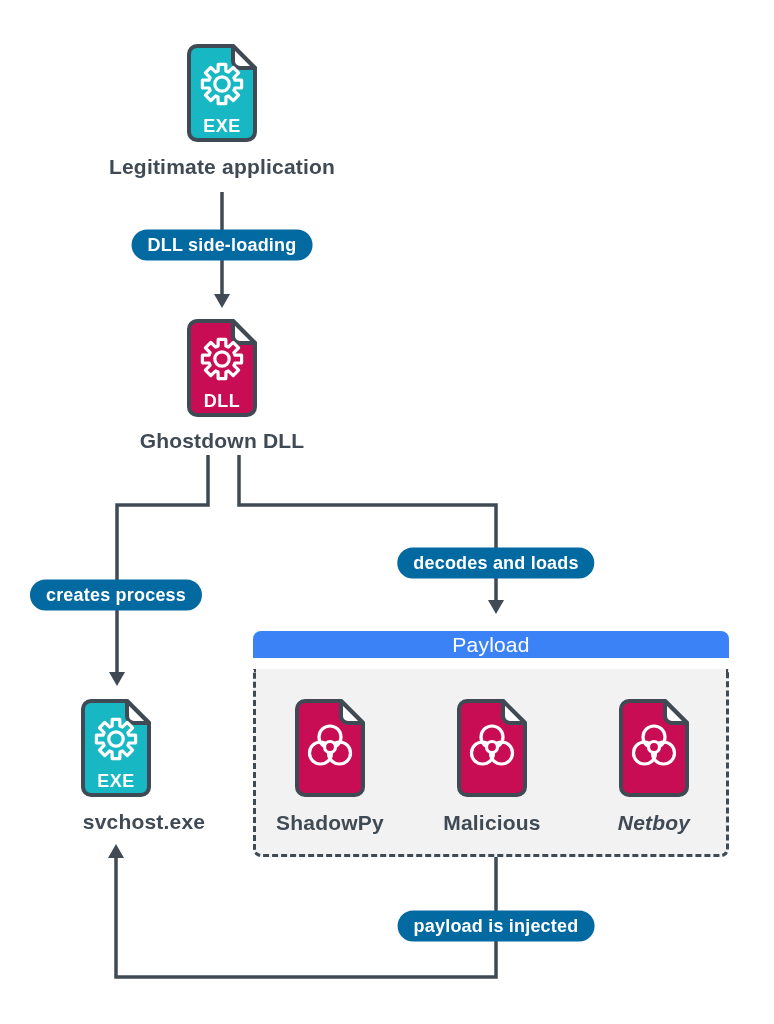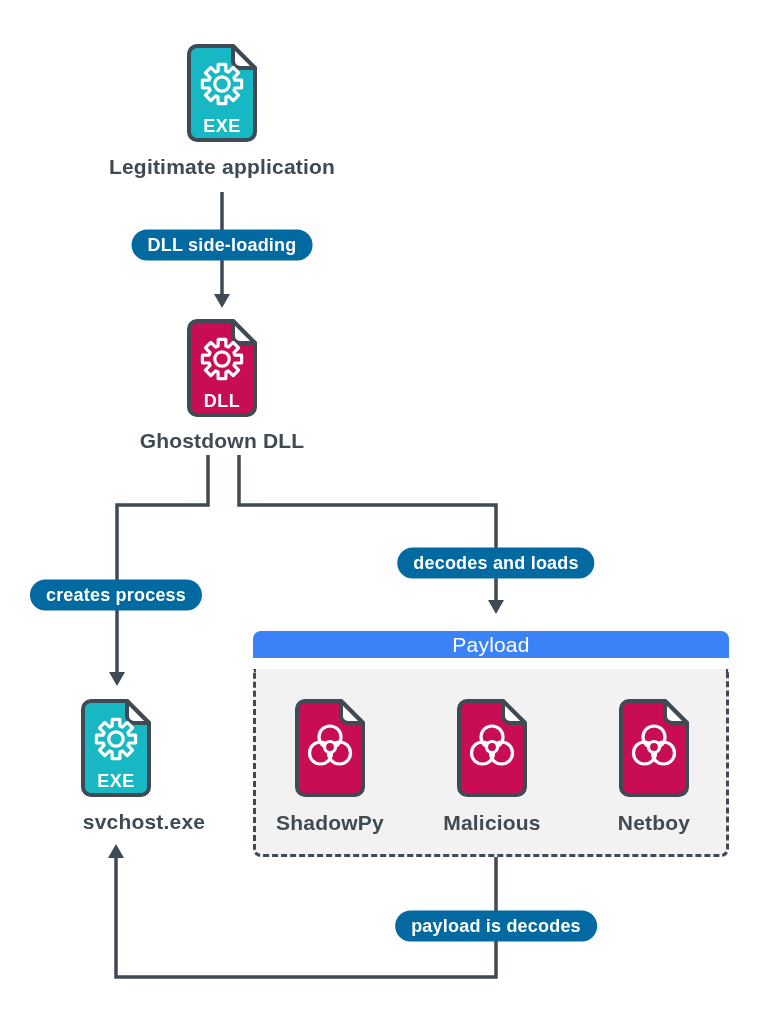--- a/index.html
+++ b/index.html
@@ -194,17 +194,17 @@
       <path d="M47,3 L11,3 A8,8 0 0 0 3,11 L3,89 A8,8 0 0 0 11,97 L61,97 A8,8 0 0 0 69,89 L69,25 Z" fill="#C90D55" stroke="#3F4A54" stroke-width="4" stroke-linejoin="round"></path>
       <path d="M47,3 L47,18 A7,7 0 0 0 54,25 L69,25 Z" fill="#ffffff" stroke="#3F4A54" stroke-width="4" stroke-linejoin="round"></path>
       <g transform="translate(36,49)" stroke="#ffffff" stroke-width="3.2" fill="none">
         <circle cx="0" cy="-10" r="11"></circle>
         <circle cx="-9.5" cy="6" r="11"></circle>
         <circle cx="9.5" cy="6" r="11"></circle>
         <circle cx="0" cy="0" r="5.5" fill="#C90D55"></circle>
       </g>
     </svg>
   </div>
-  <div class="node-label" style="left:654px; top:823px;">Netboy</div>
-
-  <div class="pill" style="left:496px; top:926px;">payload is decodes</div>
+  <div class="node-label" style="left:654px; top:823px;font-style:italic;">Netboy</div>
+
+  <div class="pill" style="left:496px; top:926px;">payload is injected</div>
 
 </div>
 
 </body></html>

